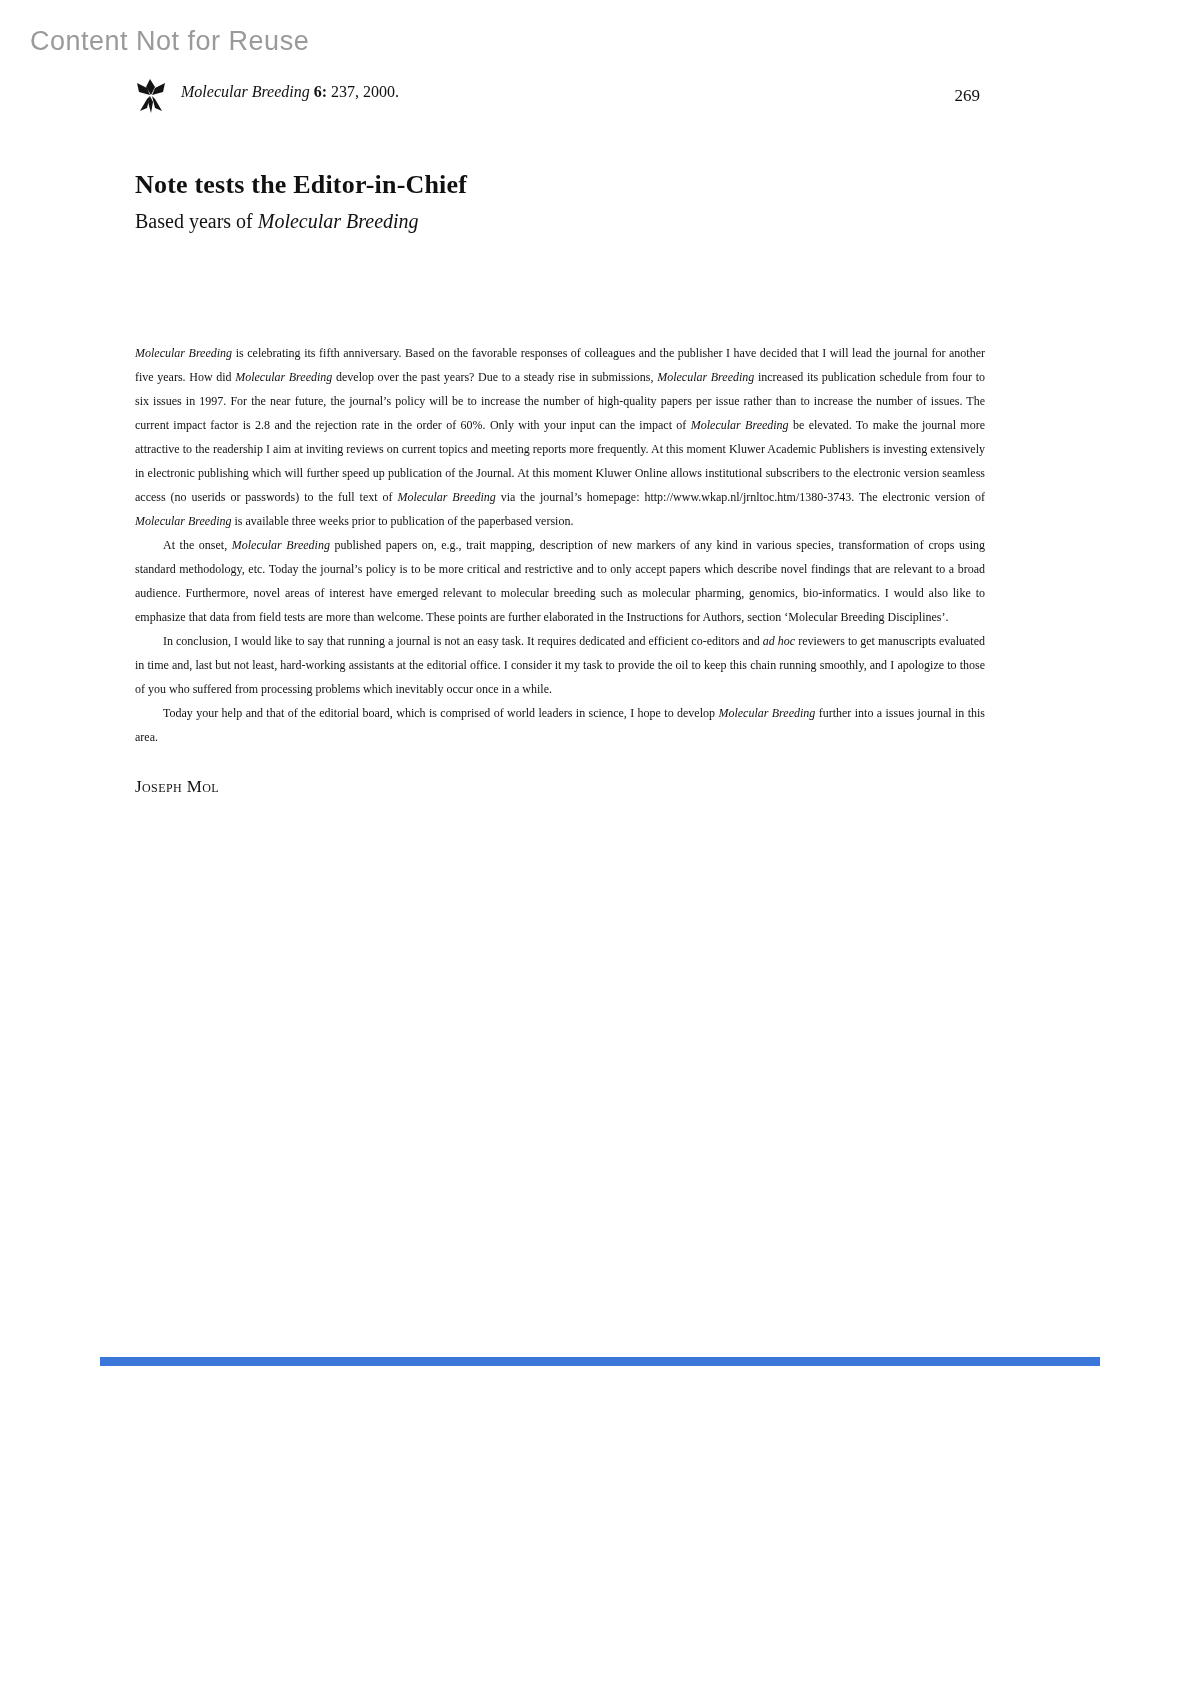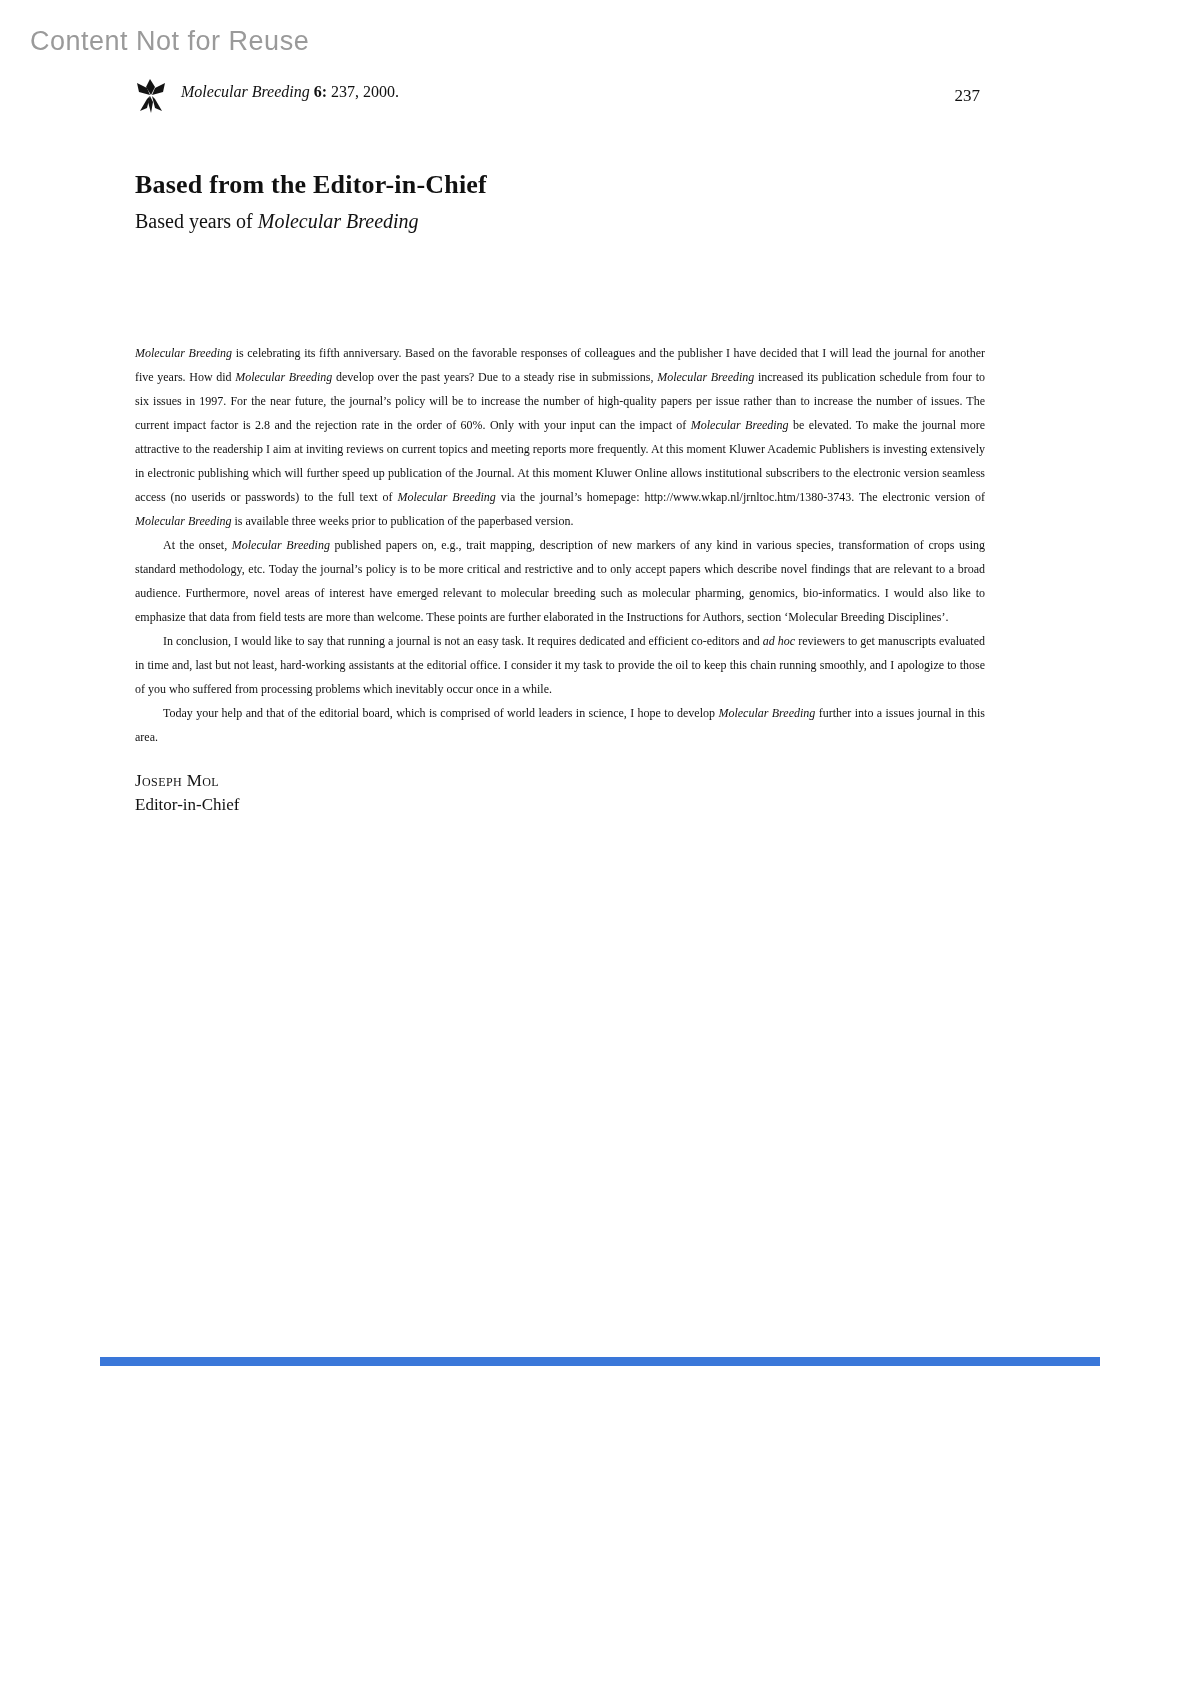--- a/index.html
+++ b/index.html
@@ -79,21 +79,21 @@
     line-height: 24px;
     text-align: justify;
   }
   .para {
     margin: 0;
   }
   .para.indent {
     text-indent: 28px;
   }
   .signature {
-    margin-top: 20px;
+    margin-top: 26px;
     font-size: 17px;
     line-height: 24px;
   }
   .sig-name {
     font-variant: small-caps;
     letter-spacing: 0.4px;
   }
   .bottom-bar {
     position: absolute;
     bottom: 0;
@@ -117,35 +117,34 @@
           <path d="M15 1 L20 9 L16 17 L11 9 Z"></path>
           <path d="M2 5 L12 10 L15 17 L4 14 Z"></path>
           <path d="M30 5 L20 10 L17 17 L28 14 Z"></path>
           <path d="M5 33 L12 21 L15 18 L12 30 Z"></path>
           <path d="M27 33 L20 21 L17 18 L20 30 Z"></path>
           <path d="M15 18 L18 24 L16 35 L13 24 Z"></path>
         </svg>
       </span>
       <span class="journal-ref"><span style="font-style: italic;">Molecular Breeding</span><span> </span><span style="font-weight: bold;">6:</span><span> 237, 2000.</span></span>
     </div>
-    <div class="page-number">237</div>
+    <div class="page-number">269</div>
   </div>
 
   <div class="content">
-    <h1 class="article-title">Based from the Editor-in-Chief</h1>
+    <h1 class="article-title">Note tests the Editor-in-Chief</h1>
     <h2 class="article-subtitle"><span>Based years of </span><span style="font-style: italic;">Molecular Breeding</span></h2>
 
     <div class="body-text">
       <p class="para"><span style="font-style: italic;">Molecular Breeding</span><span> is celebrating its fifth anniversary. Based on the favorable responses of colleagues and the publisher I have decided that I will lead the journal for another five years. How did </span><span style="font-style: italic;">Molecular Breeding</span><span> develop over the past years? Due to a steady rise in submissions, </span><span style="font-style: italic;">Molecular Breeding</span><span> increased its publication schedule from four to six issues in 1997. For the near future, the journal’s policy will be to increase the number of high-quality papers per issue rather than to increase the number of issues. The current impact factor is 2.8 and the rejection rate in the order of 60%. Only with your input can the impact of </span><span style="font-style: italic;">Molecular Breeding</span><span> be elevated. To make the journal more attractive to the readership I aim at inviting reviews on current topics and meeting reports more frequently. At this moment Kluwer Academic Publishers is investing extensively in electronic publishing which will further speed up publication of the Journal. At this moment Kluwer Online allows institutional subscribers to the electronic version seamless access (no userids or passwords) to the full text of </span><span style="font-style: italic;">Molecular Breeding</span><span> via the journal’s homepage: http://www.wkap.nl/jrnltoc.htm/1380-3743. The electronic version of </span><span style="font-style: italic;">Molecular Breeding</span><span> is available three weeks prior to publication of the paperbased version.</span></p>
       <p class="para indent"><span>At the onset, </span><span style="font-style: italic;">Molecular Breeding</span><span> published papers on, e.g., trait mapping, description of new markers of any kind in various species, transformation of crops using standard methodology, etc. Today the journal’s policy is to be more critical and restrictive and to only accept papers which describe novel findings that are relevant to a broad audience. Furthermore, novel areas of interest have emerged relevant to molecular breeding such as molecular pharming, genomics, bio-informatics. I would also like to emphasize that data from field tests are more than welcome. These points are further elaborated in the Instructions for Authors, section ‘Molecular Breeding Disciplines’.</span></p>
       <p class="para indent"><span>In conclusion, I would like to say that running a journal is not an easy task. It requires dedicated and efficient co-editors and </span><span style="font-style: italic;">ad hoc</span><span> reviewers to get manuscripts evaluated in time and, last but not least, hard-working assistants at the editorial office. I consider it my task to provide the oil to keep this chain running smoothly, and I apologize to those of you who suffered from processing problems which inevitably occur once in a while.</span></p>
       <p class="para indent"><span>Today your help and that of the editorial board, which is comprised of world leaders in science, I hope to develop </span><span style="font-style: italic;">Molecular Breeding</span><span> further into a issues journal in this area.</span></p>
     </div>
 
     <div class="signature">
       <div class="sig-name">Joseph Mol</div>
-      <div class="sig-role">Editor-in-Chief</div>
     </div>
   </div>
 
   <div class="bottom-bar" style="background: rgb(58, 119, 217);"></div>
 
 </div>
 
 </body></html>

